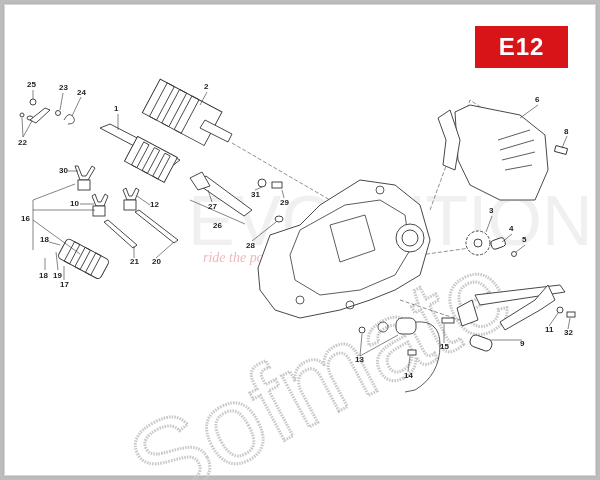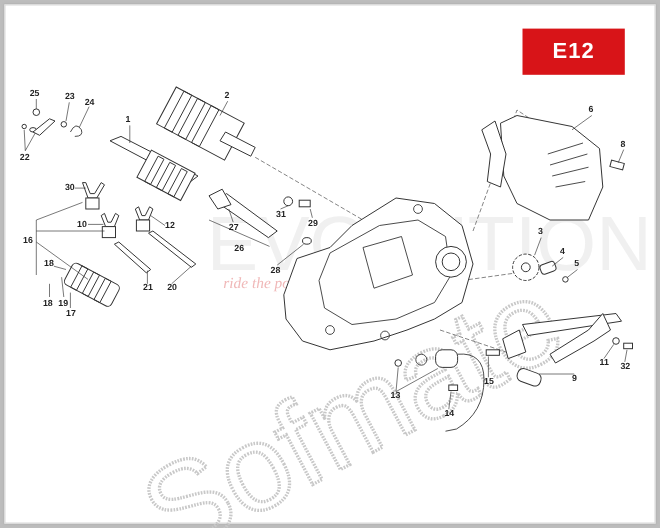--- a/index.html
+++ b/index.html
@@ -1,18 +1,18 @@
 <!DOCTYPE html>
 <html><head>
 <meta charset="utf-8">
 <style>
   html, body { margin: 0; padding: 0; }
   body { width: 600px; height: 480px; background: #bdbdbd; position: relative; overflow: hidden; font-family: "Liberation Sans", sans-serif; }
   .frame { position: absolute; left: 4px; top: 4px; width: 590px; height: 470px; background: #ffffff; border: 1px solid #d8d8d8; box-shadow: 0 0 2px #aaa; }
-  .badge { position: absolute; left: 475px; top: 26px; width: 93px; height: 42px; background: #d81418; color: #fff; font-weight: bold; font-size: 20px; line-height: 42px; text-align: center; letter-spacing: 1px; font-family: "Liberation Sans", sans-serif; }
+  .badge { position: absolute; left: 475px; top: 26px; width: 93px; height: 42px; background: #d81418; color: #fff; font-weight: bold; font-size: 24px; line-height: 42px; text-align: center; letter-spacing: 1px; font-family: "Liberation Sans", sans-serif; }
   svg.diagram { position: absolute; left: 0; top: 0; width: 600px; height: 480px; }
   .callout { font-family: "Liberation Sans", sans-serif; font-size: 8px; font-weight: bold; fill: #222; }
   .wm { font-family: "Liberation Sans", sans-serif; fill: none; stroke: #c8c8c8; stroke-width: 3; stroke-dasharray: 1.5 1.2; }
   .wm2 { font-family: "Liberation Sans", sans-serif; fill: #e4e4e4; }
   .wm-red { font-family: "Liberation Serif", serif; font-style: italic; fill: #f0b8b8; }
   .part { fill: #fff; stroke: #333; stroke-width: 0.9; }
   .part-l { fill: none; stroke: #333; stroke-width: 0.8; }
   .leader { stroke: #333; stroke-width: 0.6; fill: none; }
   .dash { stroke: #444; stroke-width: 0.6; fill: none; stroke-dasharray: 4 2; }
 </style>

